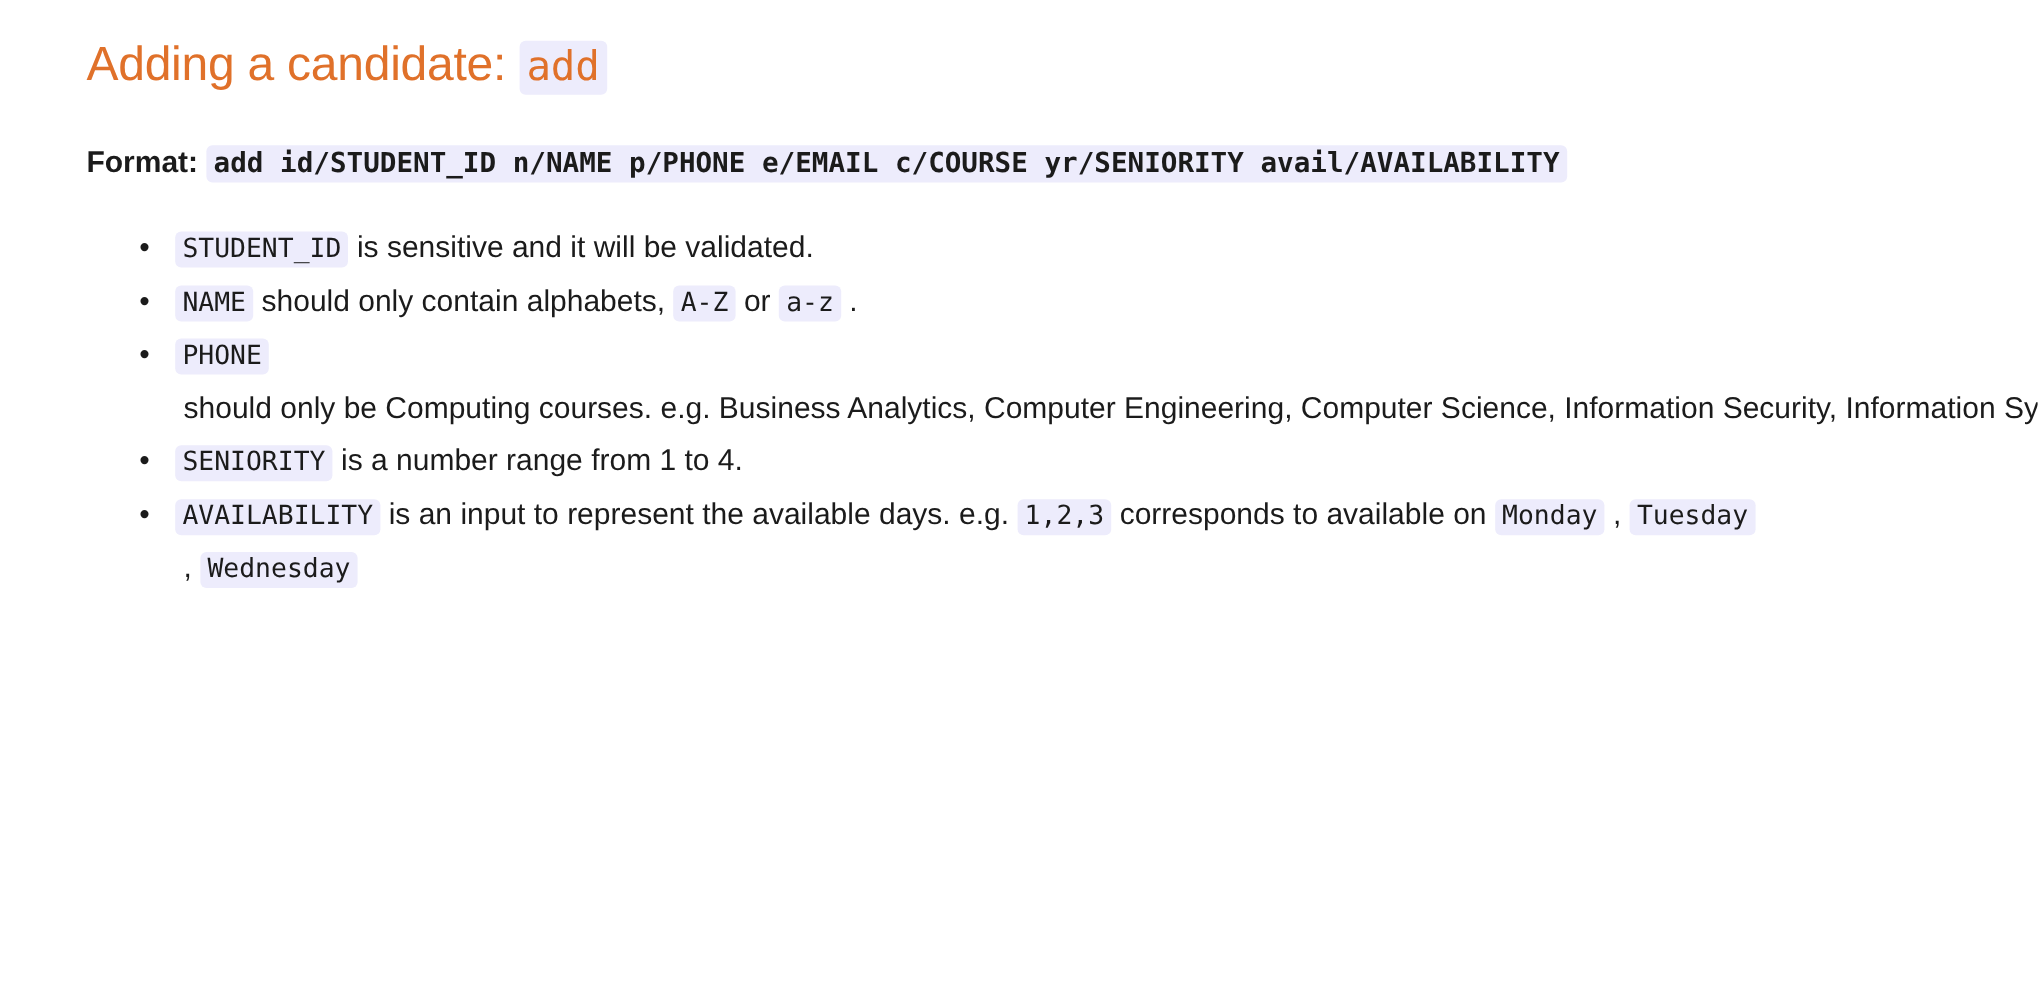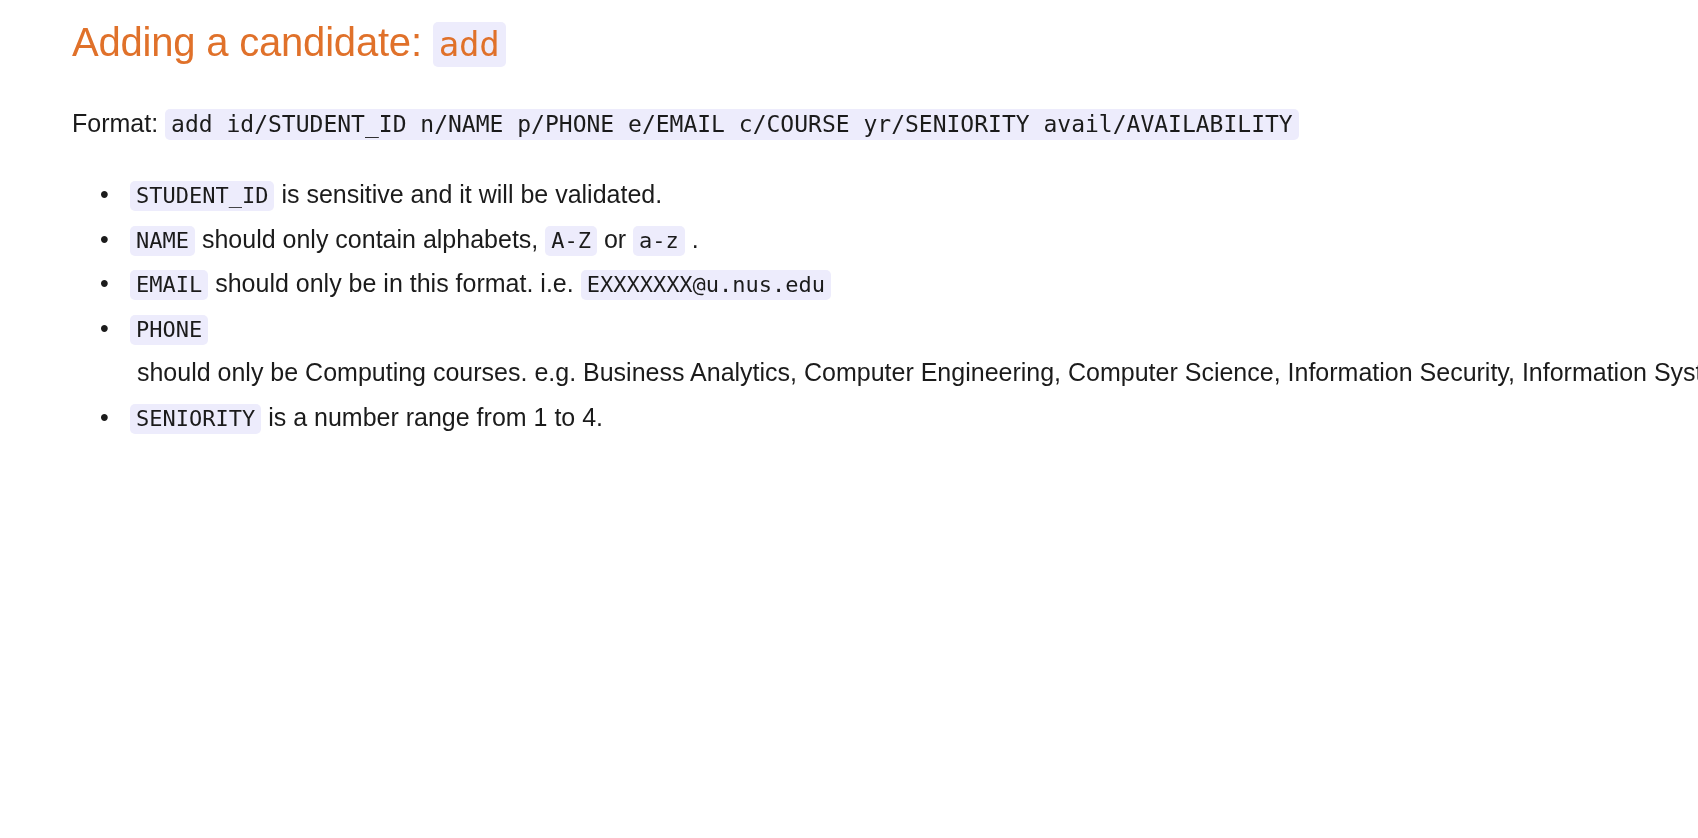--- a/index.html
+++ b/index.html
@@ -10,21 +10,21 @@
   body {
     width: 1698px;
     height: 838px;
     overflow: hidden;
     font-family: "Liberation Sans", sans-serif;
     color: #1b1b1b;
     -webkit-font-smoothing: antialiased;
   }
 
   .page {
-    padding: 6px 70px 0 72px;
+    padding: 18px 70px 0 72px;
     box-sizing: border-box;
   }
 
   
   .doc-heading {
     font-size: 40px;
     line-height: 1.22;
     font-weight: 400;
     color: #e0712a;
     margin: 12px 0 0 0;
@@ -38,20 +38,21 @@
   
   .para {
     font-size: 25px;
     line-height: 1.45;
     margin: 34px 0 0 0;
     color: #1b1b1b;
   }
   .para-format {
     margin-top: 36px;
     max-width: 1250px;
+    font-weight: bold;
   }
 
   
   .code {
     font-family: "DejaVu Sans Mono", "Liberation Mono", monospace;
     background: #edecfc;
     border-radius: 5px;
     padding: 2px 6px 3px 6px;
     font-size: 0.88em;
     color: #1b1b1b;
@@ -67,21 +68,21 @@
   
   ul.notes {
     margin: 26px 0 0 0;
     padding-left: 58px;
     list-style: none;
   }
   ul.notes > li {
     position: relative;
     font-size: 25px;
     line-height: 1.78;
-    margin: 0 0 0 0;
+    margin: 0 0 0 16px;
     color: #1b1b1b;
     max-width: 1400px;
   }
   ul.notes > li::before {
     content: "\2022";
     position: absolute;
     left: -30px;
     top: 0;
     font-size: 25px;
     line-height: 1.78;
@@ -108,28 +109,28 @@
   <ul class="notes">
 
     <li>
       <span class="code">STUDENT_ID</span><span class="sp"> is sensitive and it will be validated.</span>
     </li>
 
     <li>
       <span class="code">NAME</span><span class="sp"> should only contain alphabets, </span><span class="code">A-Z</span><span class="sp"> or </span><span class="code">a-z</span><span class="sp"> .</span>
     </li>
 
-    <li>
-      <span class="code">EMAIL</span><span class="sp"> should only be in this format. i.e. </span><span class="code">EXXXXXXX@u.nus.edu</span>
-    </li>
 
 
     <li>
       <span class="code">PHONE</span><span class="sp"> should only be Computing courses. e.g. Business Analytics, Computer Engineering, Computer Science, Information Security, Information Systems</span>
     </li>
 
     <li>
       <span class="code">SENIORITY</span><span class="sp"> is a number range from 1 to 4.</span>
     </li>
 
+    <li>
+      <span class="code">AVAILABILITY</span><span class="sp"> is an input to represent the available days. e.g. </span><span class="code">1,2,3</span><span class="sp"> corresponds to available on </span><span class="code">Monday</span><span class="sp"> , </span><span class="code">Tuesday</span><span class="sp"> , </span><span class="code">Wednesday</span>
+    </li>
 
   </ul>
 </div>
 
 </body></html>

